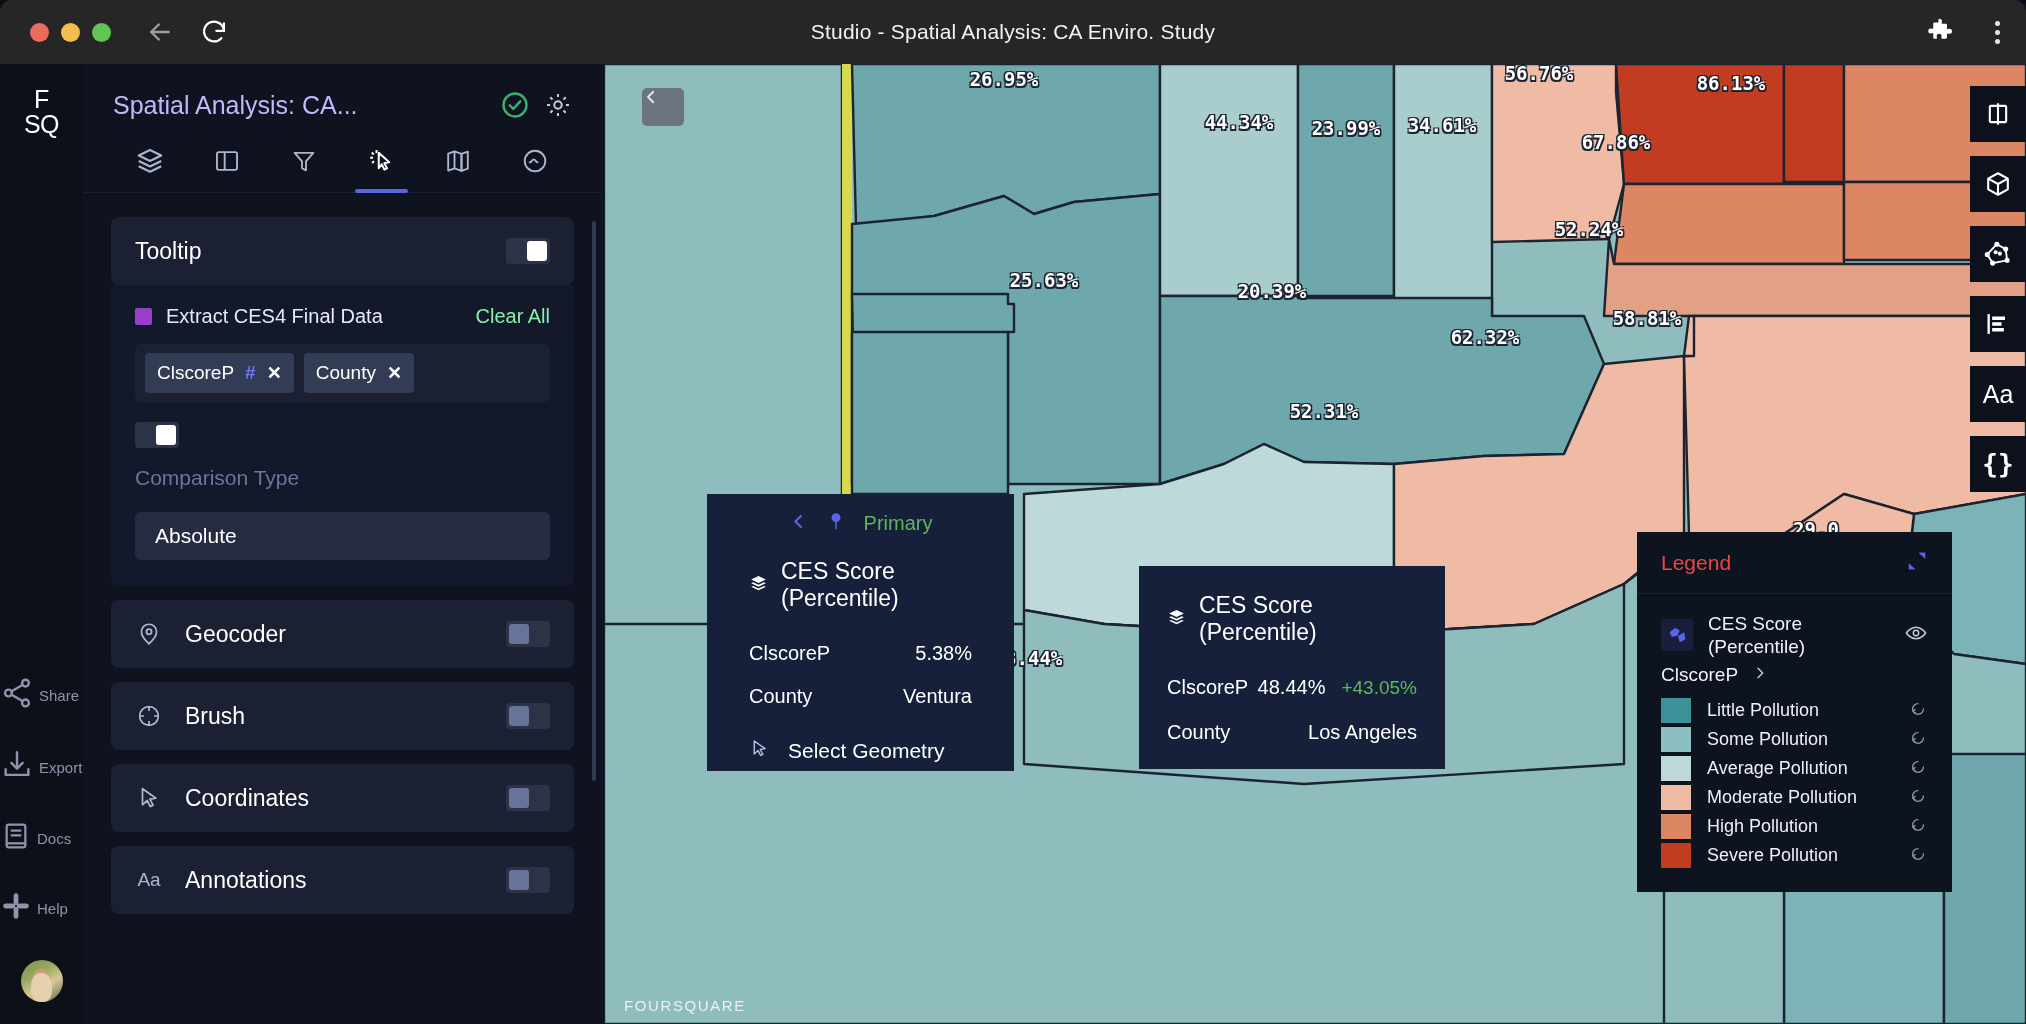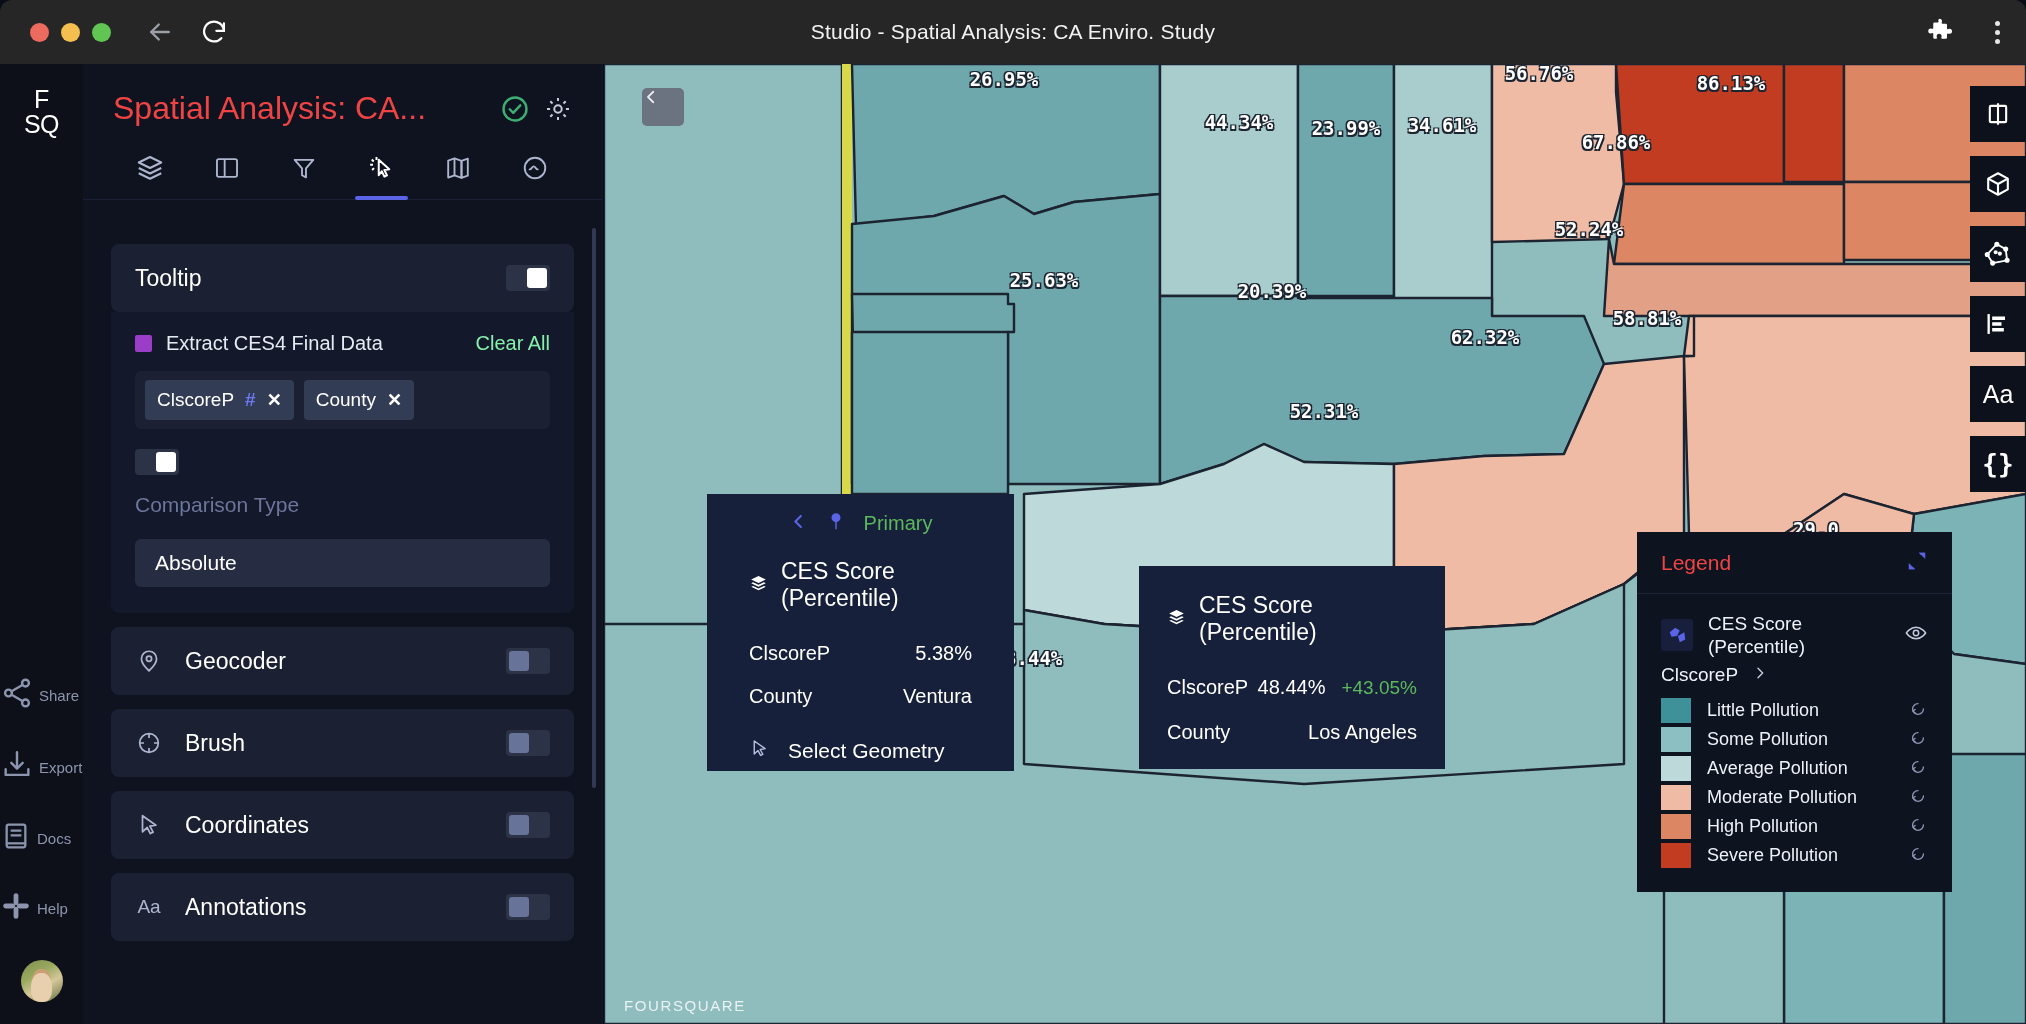--- a/index.html
+++ b/index.html
@@ -50,32 +50,32 @@
   }
   .avatar::after{ content:""; position:absolute; left:10px; top:13px; width:21px; height:29px;
     border-radius:45% 45% 38% 38%; background:#e8cfae; box-shadow:0 -5px 0 -1px #c8a074; }
 
   
   .panel {
     position: absolute; left: 83px; top: 64px; width: 520px; height: 960px;
     background: #0f1320; border-right: 1px solid #12172a;
   }
   .panel-head { display: flex; align-items: center; padding: 26px 30px 10px 30px; gap: 14px; }
-  .panel-title { color: #ef4444; font-size: 32px; flex: 1; }
+  .panel-title { color: #c4b5fd; font-size: 25px; flex: 1; }
   .check-ic { width: 30px; height: 30px; }
   .gear-ic { width: 28px; height: 28px; }
   .tabs { display: flex; align-items: center; gap: 0; padding: 0 28px; border-bottom: 1px solid #1a2036; }
   .tab { width: 79px; height: 62px; display: flex; align-items: center; justify-content: center; position: relative; }
   .tab.active::after { content:""; position: absolute; bottom: -1px; left: 12px; right: 12px; height: 4px; background: #5b63e6; border-radius: 2px; }
 
   .panel-body { padding: 24px 28px 0 28px; position: relative; height: 836px; overflow: hidden; }
   .scroll-track { position: absolute; right: 6px; top: 28px; width: 4px; height: 560px; background: #323a52; border-radius: 2px; }
 
   .card { background: #1b2133; border-radius: 8px; }
-  .card-header { height: 68px; display: flex; align-items: center; padding: 0 24px; margin-top: 20px; }
+  .card-header { height: 68px; display: flex; align-items: center; padding: 0 24px; }
   .card-title { color: #ffffff; font-size: 23px; flex: 1; }
 
   .toggle { width: 44px; height: 26px; border-radius: 4px; background: #2c3347; position: relative; flex: none; }
   .toggle .knob { position: absolute; width: 20px; height: 20px; border-radius: 3px; top: 3px; }
   .toggle.on .knob { right: 3px; background: #ffffff; }
   .toggle.off .knob { left: 3px; background: #68739a; }
 
   .subpanel { background: #13182a; border-radius: 0 0 8px 8px; padding: 20px 24px 26px 24px; }
   .ds-row { display: flex; align-items: center; gap: 14px; margin-bottom: 16px; }
   .ds-swatch { width: 17px; height: 17px; background: #9b3ec7; border-radius: 2px; flex: none; }

